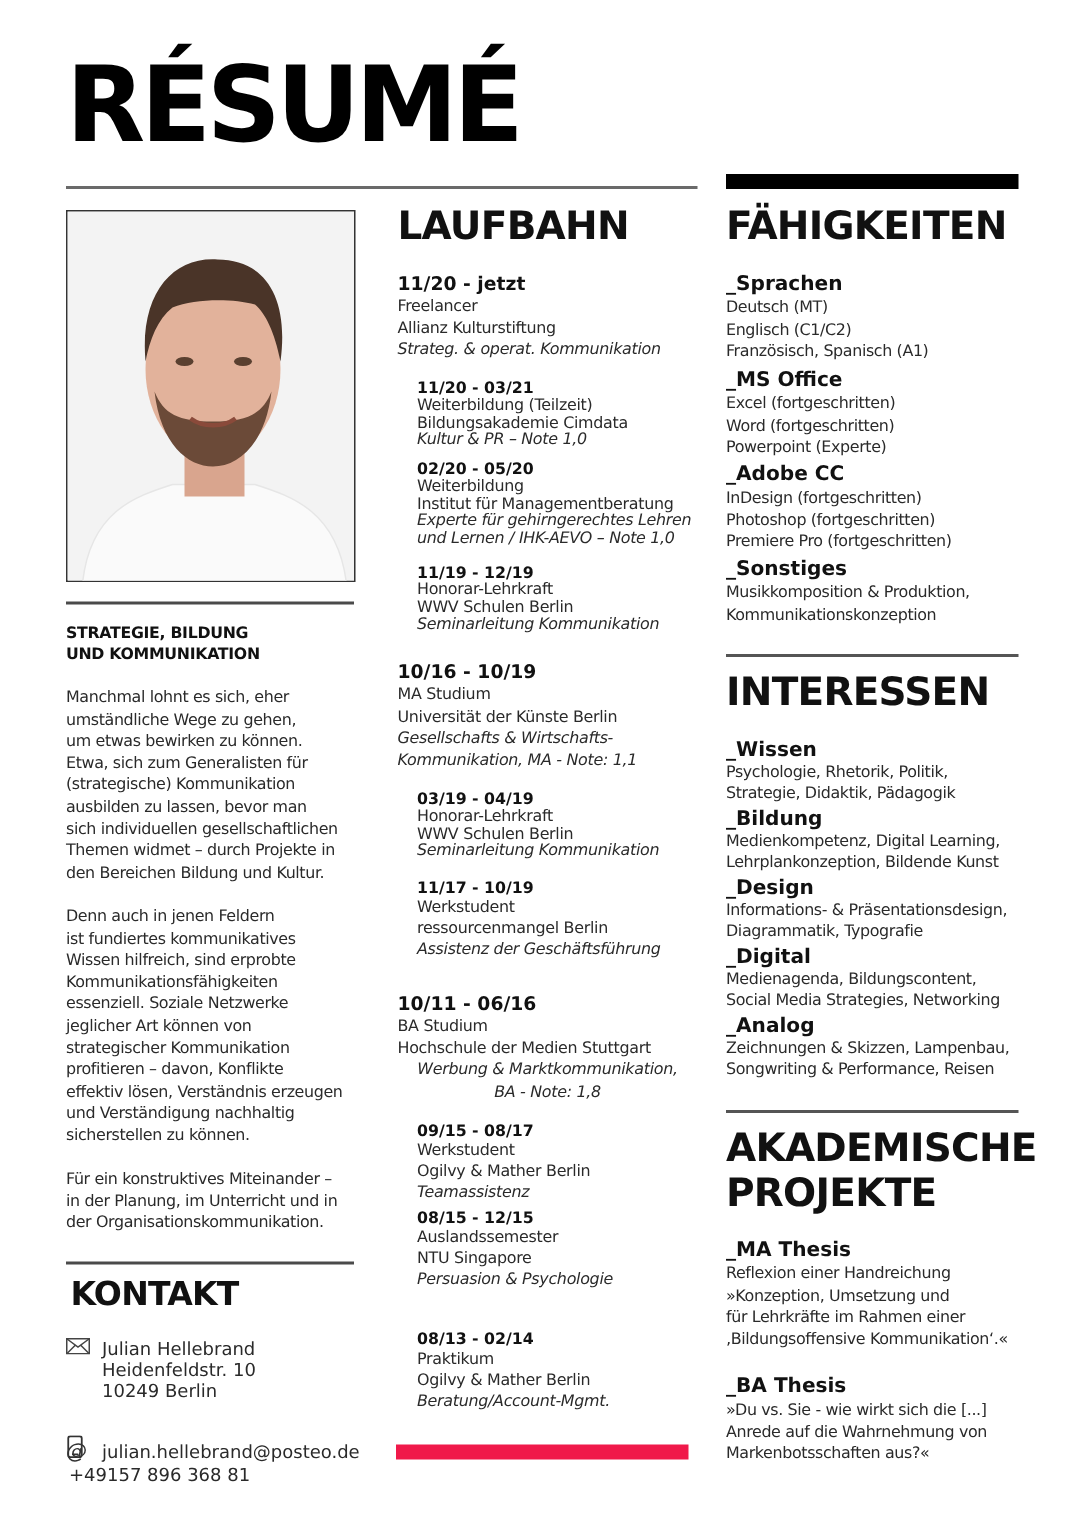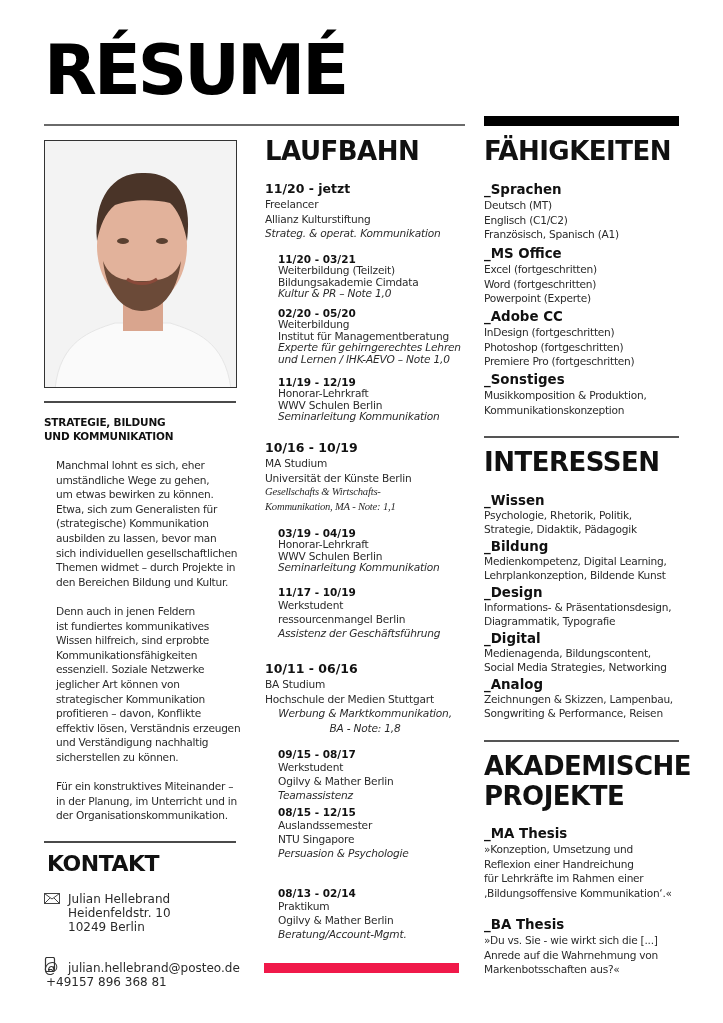--- a/index.html
+++ b/index.html
@@ -18,21 +18,21 @@
     .photo {
       position: absolute; left: 44px; top: 140px; width: 193px; height: 248px;
       border: 1px solid #333; background: #f4f4f4; overflow: hidden;
     }
     .left-rule { position: absolute; left: 44px; width: 192px; height: 2px; background: #4a4a4a; }
     .tagline {
       position: absolute; left: 44px; top: 415px; width: 200px;
       font-weight: bold; font-size: 10.5px; line-height: 14px; color: #111; letter-spacing: -0.2px;
     }
     .bio {
-      position: absolute; left: 56px; top: 458px; width: 206px;
+      position: absolute; left: 44px; top: 458px; width: 206px;
       font-size: 10.6px; line-height: 14.6px; color: #2a2a2a; letter-spacing: -0.25px;
     }
     .bio p { margin-bottom: 14.6px; white-space: pre-line; }
 
     .kontakt-title {
       position: absolute; left: 47px; top: 851px;
       font-weight: bold; font-size: 22px; color: #111; letter-spacing: -0.5px;
     }
     .contact-row { position: absolute; left: 44px; display: flex; align-items: flex-start; }
     .contact-row .ico { width: 22px; display: inline-block; color: #333; font-size: 13px; }
@@ -165,21 +165,21 @@
   <div class="date">11/19 - 12/19</div>
   <div class="line">Honorar-Lehrkraft</div>
   <div class="line">WWV Schulen Berlin</div>
   <div class="line it">Seminarleitung Kommunikation</div>
 </div>
 
 <div class="job" style="top:440px;">
   <div class="date">10/16 - 10/19</div>
   <div class="line">MA Studium</div>
   <div class="line">Universität der Künste Berlin</div>
-  <div class="line it" style="white-space:pre-line;font-family:Liberation Serif, serif;">Gesellschafts &amp; Wirtschafts-
+  <div class="line it" style="white-space:pre-line;">Gesellschafts &amp; Wirtschafts-
 Kommunikation, MA - Note: 1,1</div>
 </div>
 
 <div class="job sub tight" style="top:527px;">
   <div class="date">03/19 - 04/19</div>
   <div class="line">Honorar-Lehrkraft</div>
   <div class="line">WWV Schulen Berlin</div>
   <div class="line it">Seminarleitung Kommunikation</div>
 </div>
 
@@ -276,22 +276,22 @@
   <div class="line">Zeichnungen &amp; Skizzen, Lampenbau,</div>
   <div class="line">Songwriting &amp; Performance, Reisen</div>
 </div>
 
 <div class="right-rule" style="top:740px;"></div>
 <div class="section-title" style="left:484px; top:751px; white-space:pre-line;">AKADEMISCHE
 PROJEKTE</div>
 
 <div class="grp" style="top:825px;">
   <div class="head">_MA Thesis</div>
+  <div class="line">Reflexion einer Handreichung</div>
   <div class="line">»Konzeption, Umsetzung und</div>
-  <div class="line">Reflexion einer Handreichung</div>
   <div class="line">für Lehrkräfte im Rahmen einer</div>
   <div class="line">‚Bildungsoffensive Kommunikation‘.«</div>
 </div>
 <div class="grp" style="top:916px;">
   <div class="head">_BA Thesis</div>
   <div class="line">»Du vs. Sie - wie wirkt sich die [...]</div>
   <div class="line">Anrede auf die Wahrnehmung von</div>
   <div class="line">Markenbotsschaften aus?«</div>
 </div>
 

